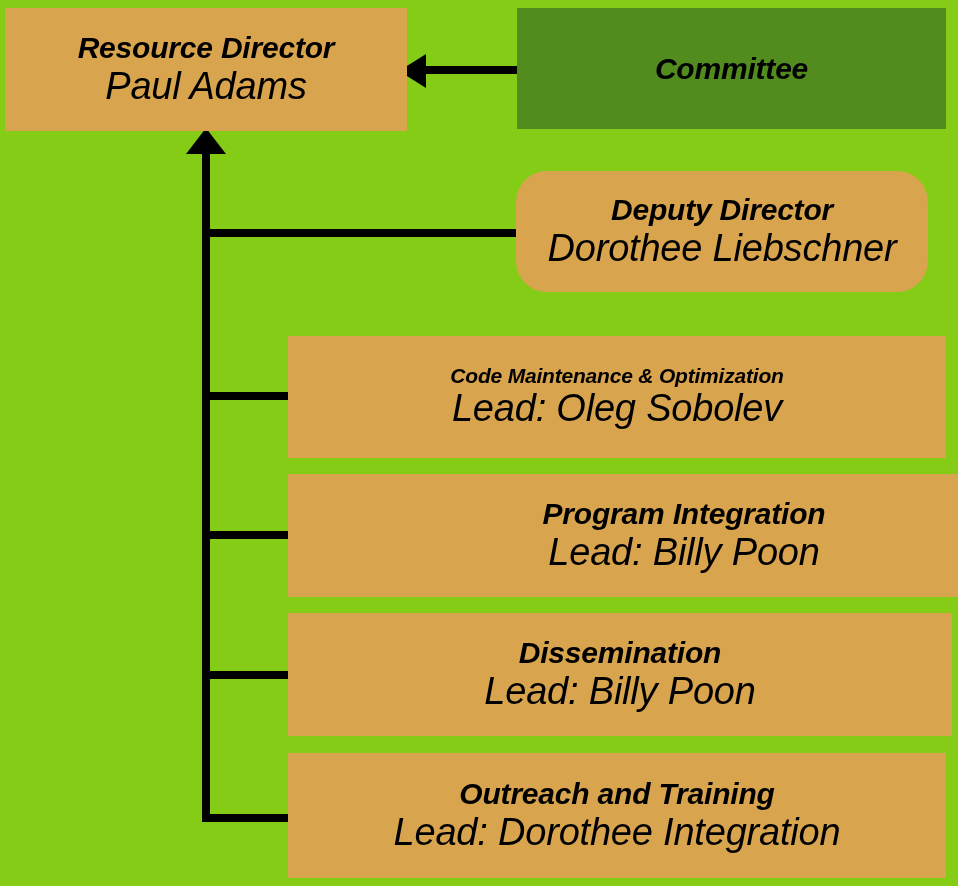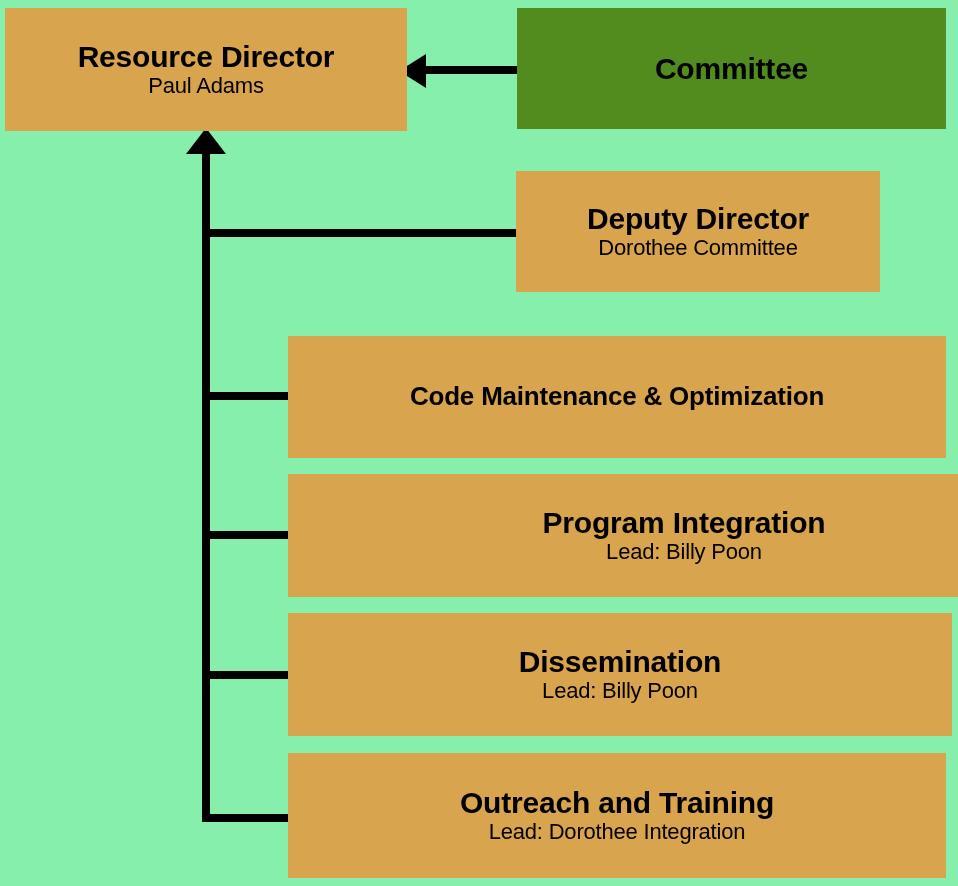--- a/index.html
+++ b/index.html
@@ -8,22 +8,23 @@
     padding: 0;
     background: #ffffff;
   }
   body {
     font-family: "Liberation Sans", sans-serif;
   }
   #org-chart {
     position: relative;
     width: 958px;
     height: 886px;
-    background: #86efac;
+    background: #84cc16;
     overflow: hidden;
+    font-style: italic;
   }
   .node {
     position: absolute;
     display: flex;
     flex-direction: column;
     align-items: center;
     justify-content: center;
     box-sizing: border-box;
     text-align: center;
     color: #000000;
@@ -31,37 +32,37 @@
     padding: 2px 8px;
   }
   .node .title {
     font-weight: bold;
     font-size: 30px;
     letter-spacing: -0.2px;
     white-space: nowrap;
   }
   .node .subtitle {
     font-weight: normal;
-    font-size: 22px;
+    font-size: 38px;
     letter-spacing: -0.2px;
     white-space: nowrap;
   }
   .node.tan   { background: #d9a44e; }
   .node.green { background: #528c1e; }
 
   
   #node-resource-director { left: 5px;   top: 8px;   width: 402px; height: 123px; }
   #node-advisory          { left: 517px; top: 8px;   width: 429px; height: 121px; }
-  #node-deputy            { left: 516px; top: 171px; width: 364px; height: 121px; }
+  #node-deputy            { left: 516px; top: 171px; width: 412px; height: 121px; border-radius: 31px; }
   #node-code-maint        { left: 288px; top: 336px; width: 658px; height: 122px; }
   #node-program-integ     { left: 288px; top: 474px; width: 792px; height: 123px; }
   #node-dissemination     { left: 288px; top: 613px; width: 664px; height: 123px; }
   #node-outreach          { left: 288px; top: 753px; width: 658px; height: 125px; }
 
-  #node-code-maint .title { font-size: 26px; }
+  #node-code-maint .title { font-size: 21px; }
 
   
   .line {
     position: absolute;
     background: #000000;
   }
   .v-trunk {
     left: 202px;
     top: 140px;
     width: 8px;
@@ -128,25 +129,26 @@
     <span class="title">Resource Director</span>
     <span class="subtitle">Paul Adams</span>
   </div>
 
   <div class="node green" id="node-advisory">
     <span class="title">Committee</span>
   </div>
 
   <div class="node tan" id="node-deputy">
     <span class="title">Deputy Director</span>
-    <span class="subtitle">Dorothee Committee</span>
+    <span class="subtitle">Dorothee Liebschner</span>
   </div>
 
   <div class="node tan" id="node-code-maint">
     <span class="title">Code Maintenance &amp; Optimization</span>
+    <span class="subtitle">Lead: Oleg Sobolev</span>
   </div>
 
   <div class="node tan" id="node-program-integ">
     <span class="title">Program Integration</span>
     <span class="subtitle">Lead: Billy Poon</span>
   </div>
 
   <div class="node tan" id="node-dissemination">
     <span class="title">Dissemination</span>
     <span class="subtitle">Lead: Billy Poon</span>

